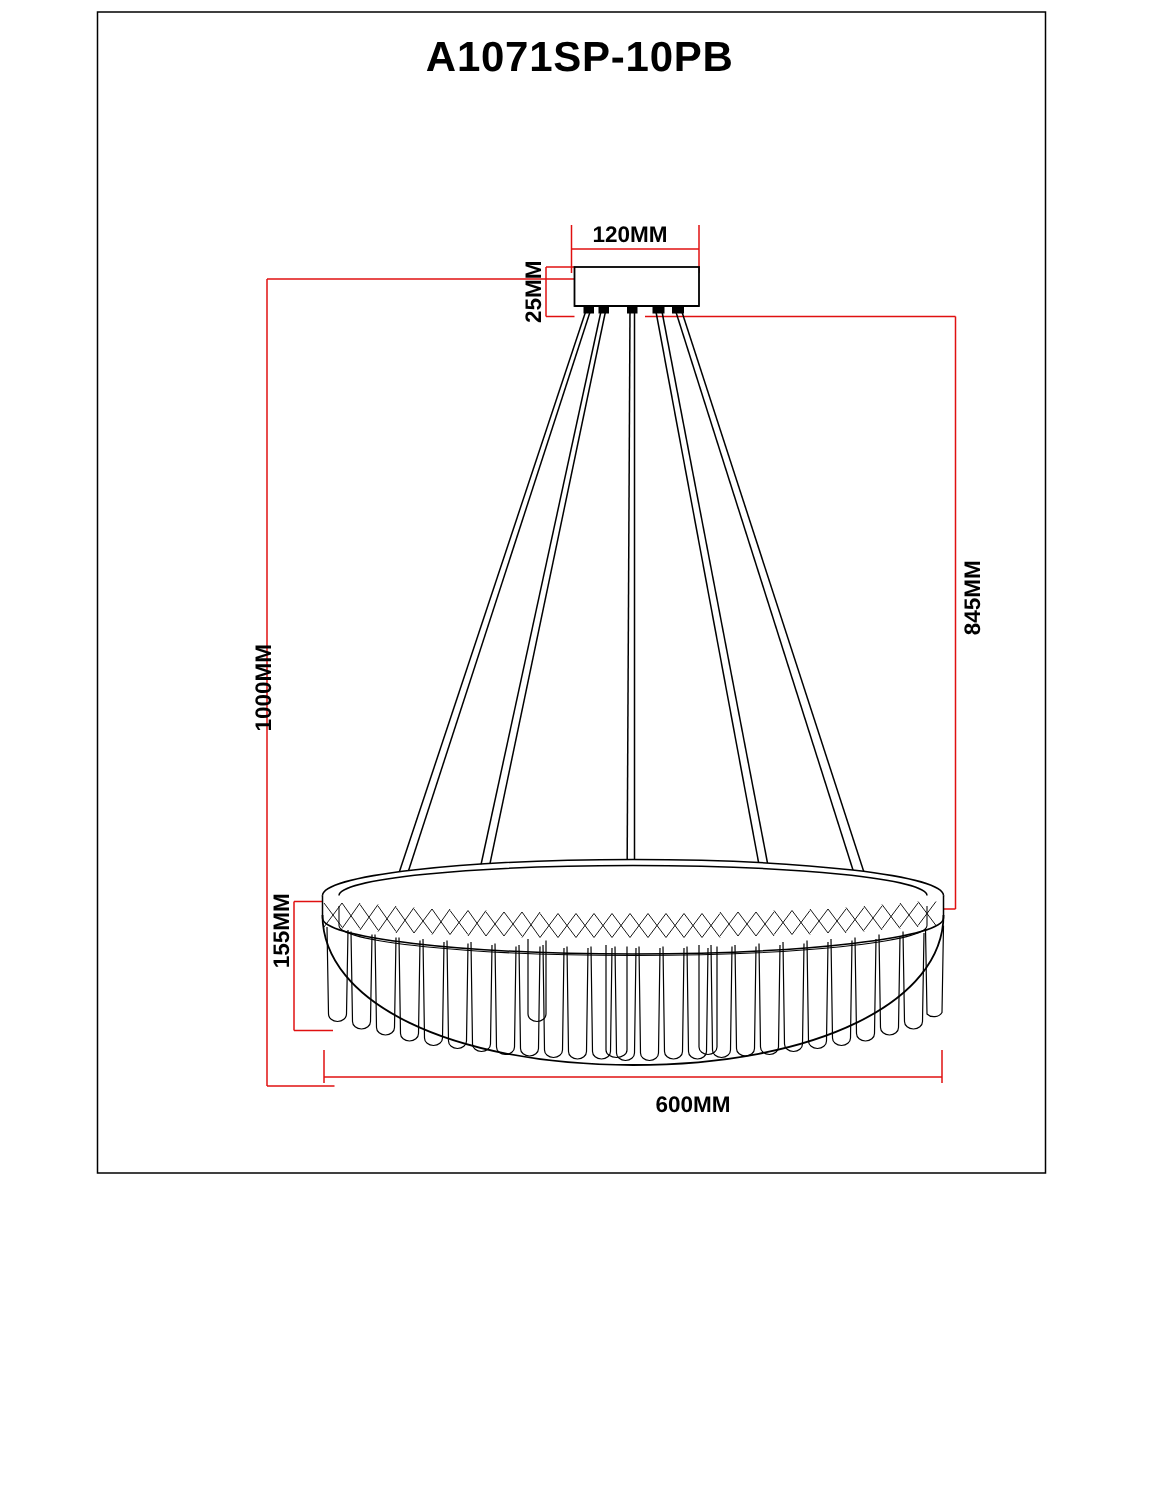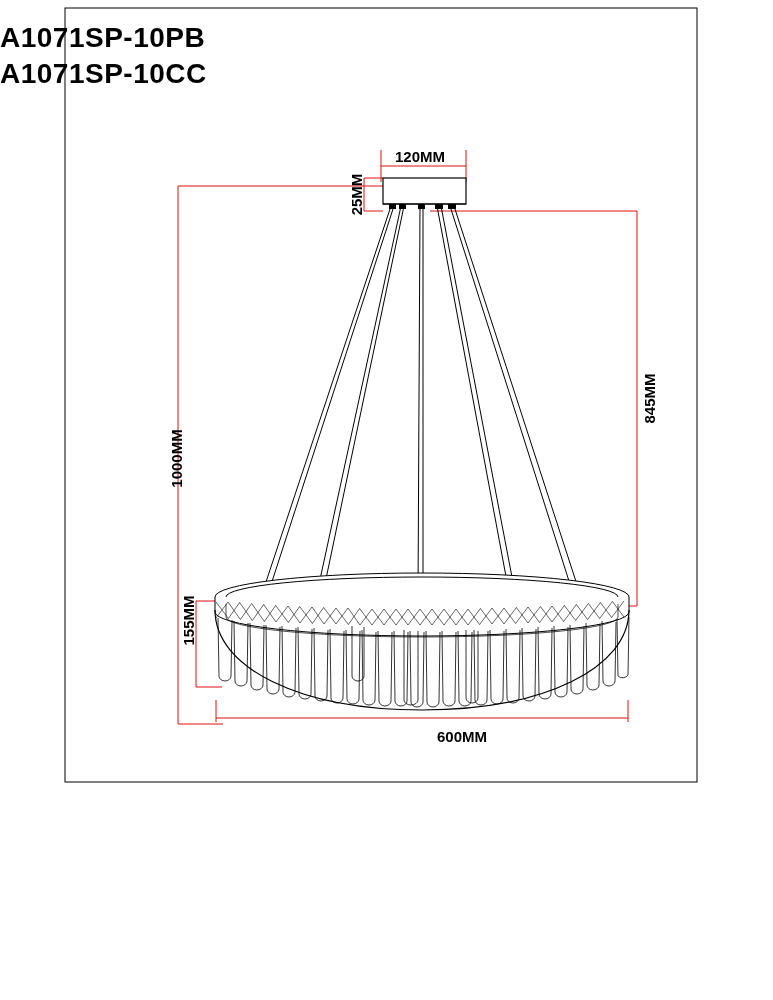--- a/index.html
+++ b/index.html
@@ -19,20 +19,21 @@
     position: absolute;
     left: 0; top: 0;
     width: 773px;
     height: 1000px;
   }
   .title-block {
     position: absolute;
     left: 0;
     top: 20px;
     width: 773px;
+    text-align: center;
     line-height: 1.28;
   }
   .title-line {
     font-size: 28px;
     font-weight: bold;
     letter-spacing: 0.5px;
     font-family: "Liberation Sans", sans-serif;
   }
   .drawing-area {
     position: absolute;
@@ -54,21 +55,20 @@
     transform: rotate(-90deg);
   }
 </style>
 </head>
 <body>
 
 <div id="sheet">
 
   <div class="title-block">
     <div class="title-line">A1071SP-10PB</div>
-    <div class="title-line">A1071SP-10CC</div>
   </div>
 
   <div class="drawing-area">
     <svg width="773" height="1000" viewBox="0 0 773 1000">
 
       <rect x="65" y="8" width="632" height="774" fill="none" stroke="#000000" stroke-width="1"></rect>
 
       <g stroke="#e01010" stroke-width="1" fill="none">
 
         <line x1="381" y1="150" x2="381" y2="182"></line>

